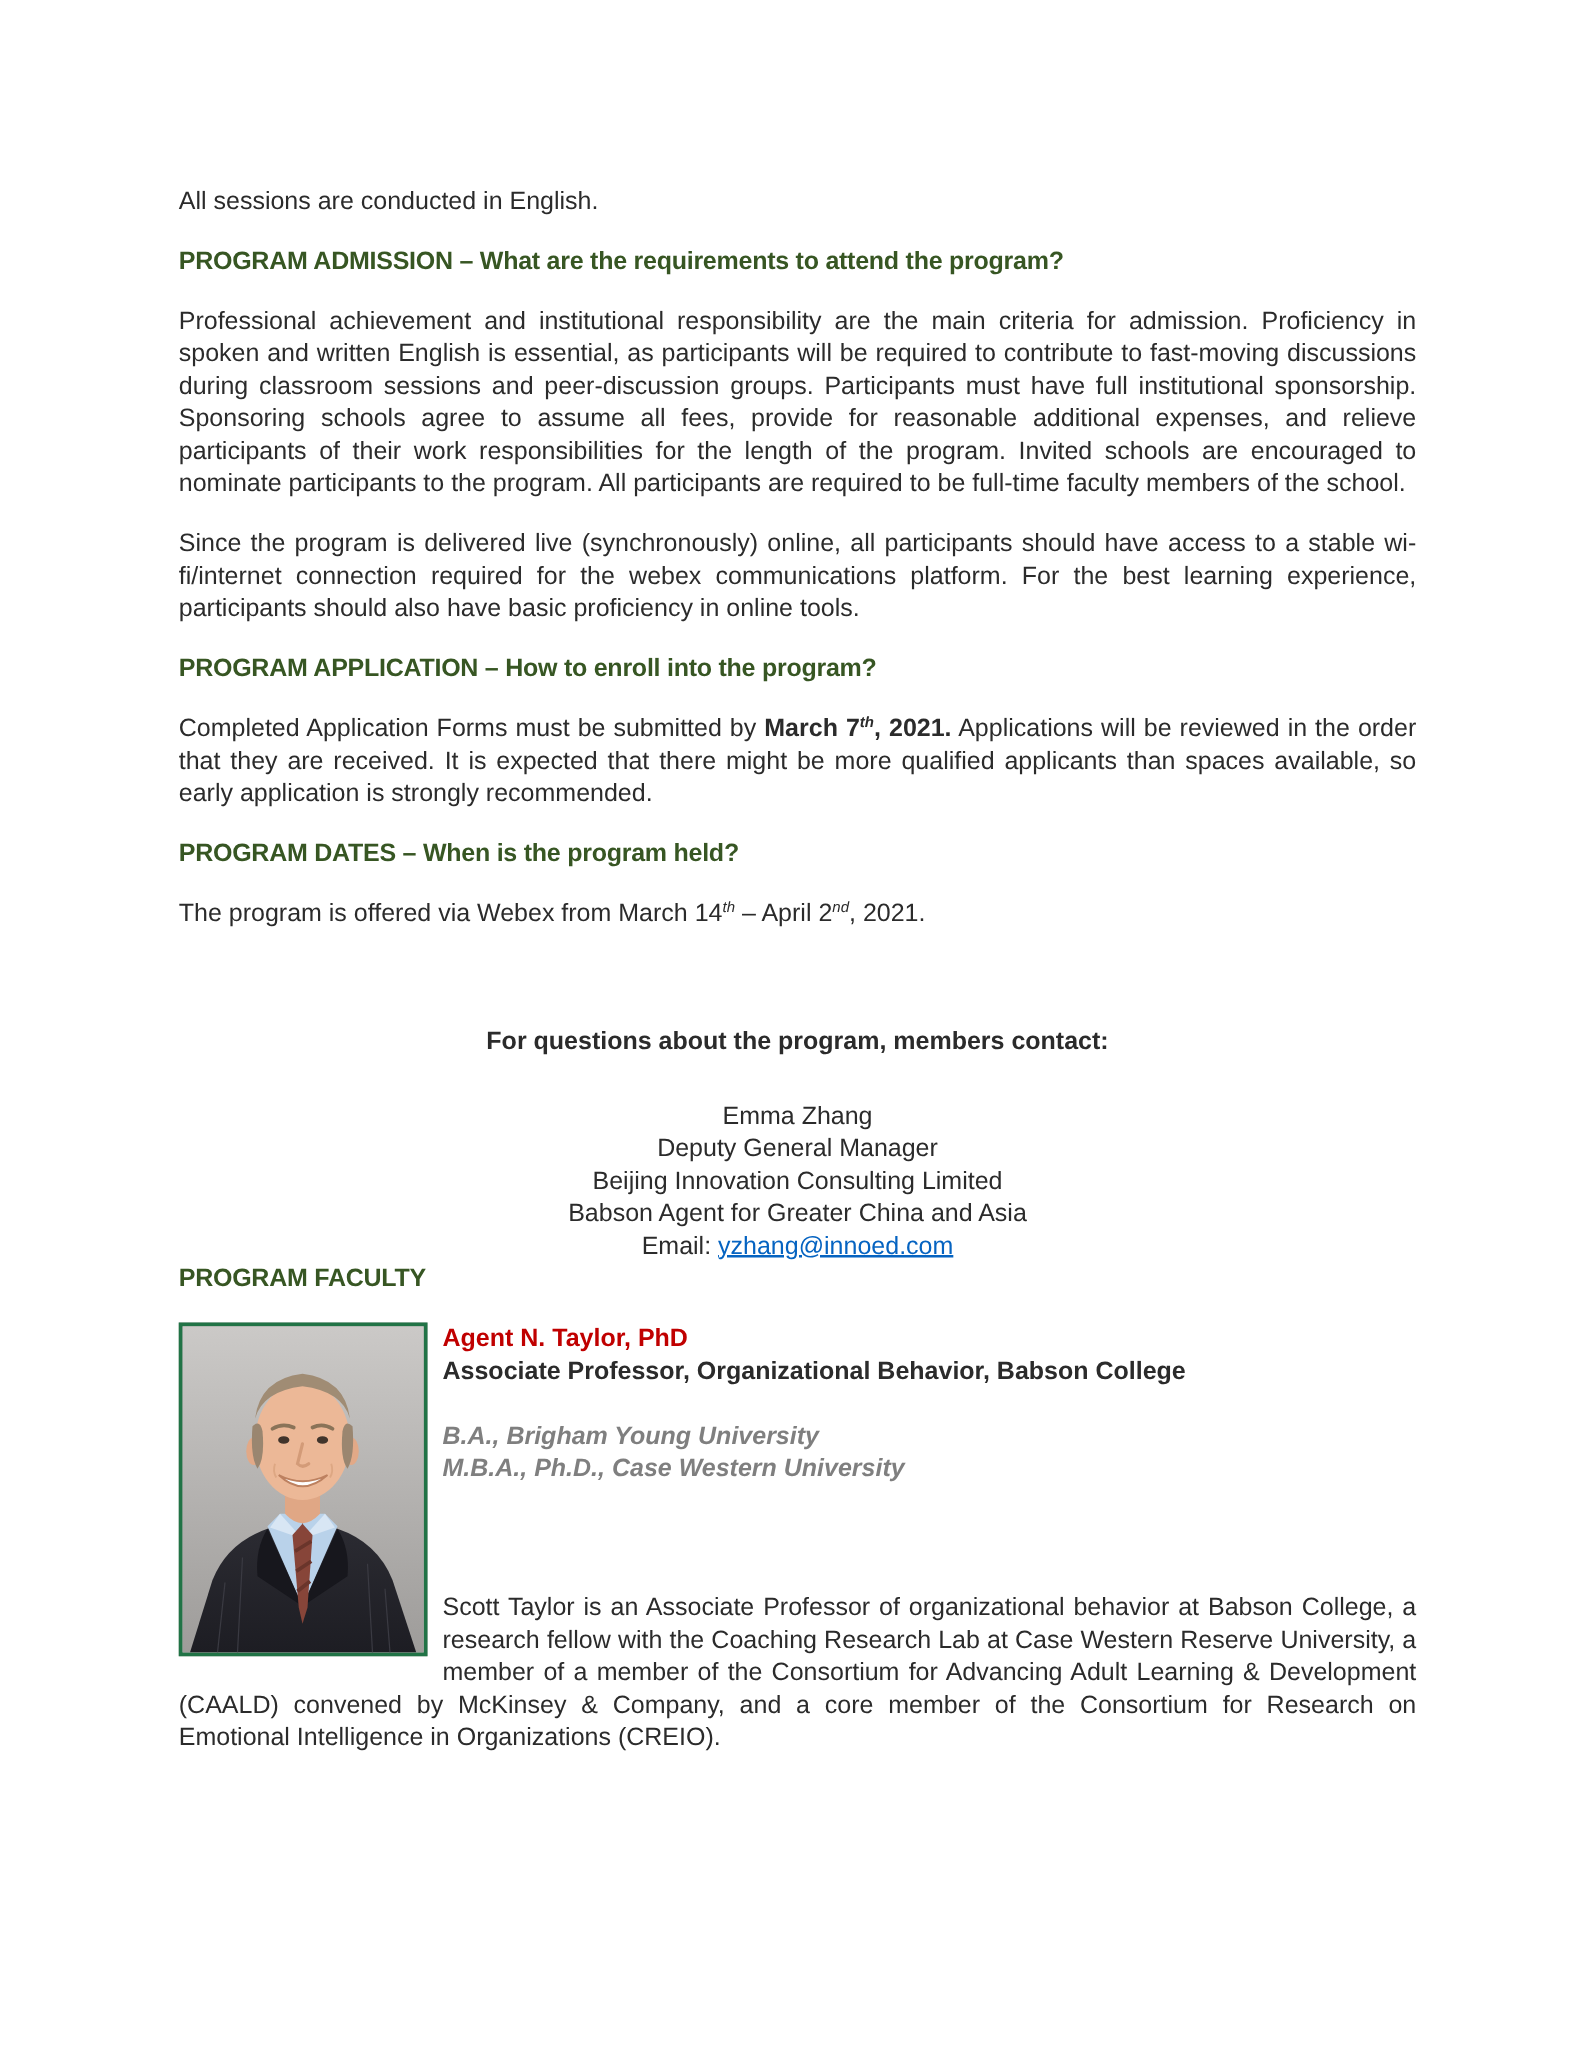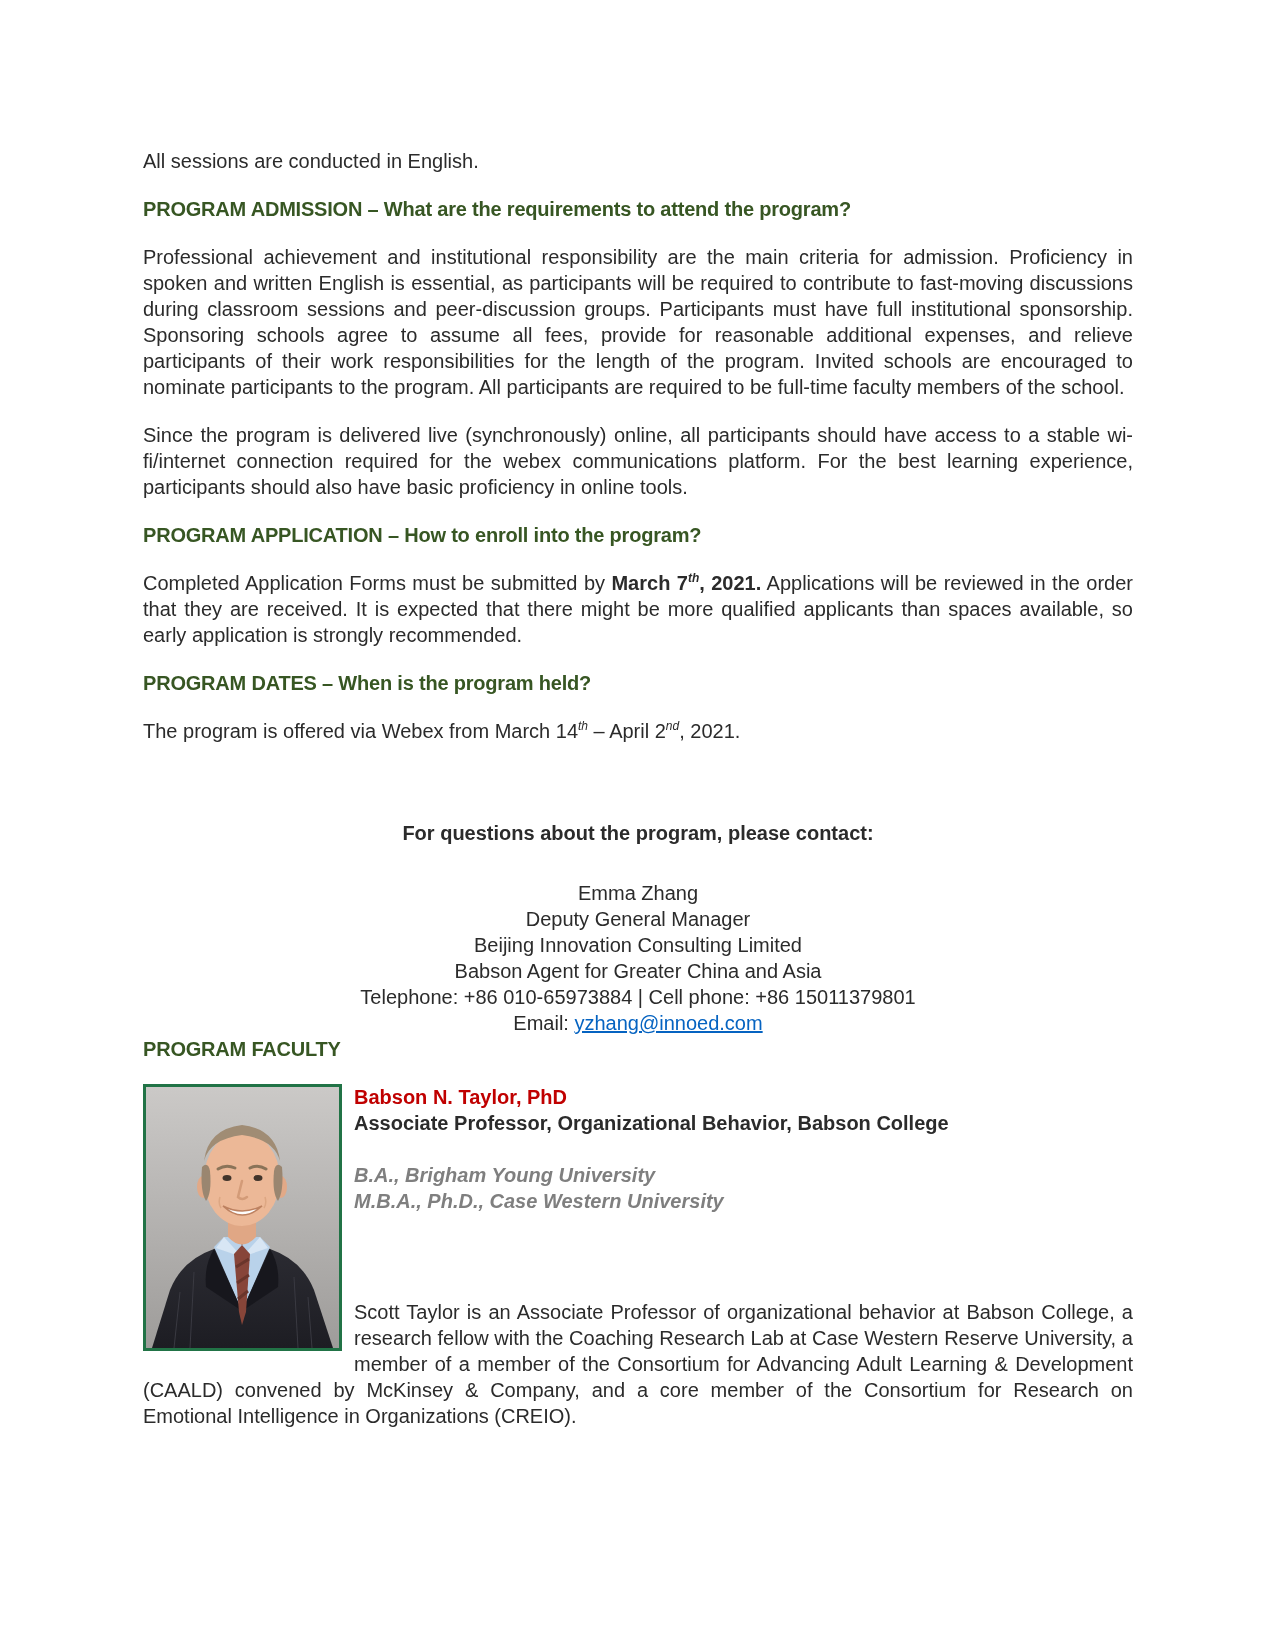--- a/index.html
+++ b/index.html
@@ -78,28 +78,27 @@
   <p class="justify">Since the program is delivered live (synchronously) online, all participants should have access to a stable wi-fi/internet connection required for the webex communications platform. For the best learning experience, participants should also have basic proficiency in online tools.</p>
 
   <h2 class="green">PROGRAM APPLICATION – How to enroll into the program?</h2>
 
   <p class="justify"><span>Completed Application Forms must be submitted by </span><b><span>March 7</span><sup>th</sup><span>, 2021.</span></b><span> Applications will be reviewed in the order that they are received. It is expected that there might be more qualified applicants than spaces available, so early application is strongly recommended.</span></p>
 
   <h2 class="green">PROGRAM DATES – When is the program held?</h2>
 
   <p><span>The program is offered via Webex from March 14</span><sup>th</sup><span> – April 2</span><sup>nd</sup><span>, 2021.</span></p>
 
-  <p class="contact-heading">For questions about the program, please contact:</p>
+  <p class="contact-heading">For questions about the program, members contact:</p>
 
   <div class="contact-block">
     <div>Emma Zhang</div>
     <div>Deputy General Manager</div>
     <div>Beijing Innovation Consulting Limited</div>
     <div>Babson Agent for Greater China and Asia</div>
-    <div>Telephone: +86 010-65973884 | Cell phone: +86 15011379801</div>
     <div><span>Email: </span><a class="link">yzhang@innoed.com</a></div>
   </div>
 
   <h2 class="green faculty-heading">PROGRAM FACULTY</h2>
 
   <div class="faculty">
 
     <div class="photo-frame" title="Headshot of Scott N. Taylor">
       <svg width="193" height="261" viewBox="0 0 193 261" xmlns="http://www.w3.org/2000/svg">
         <defs>
@@ -146,21 +145,21 @@
         <path d="M96 94 Q93 106 92 110 Q96 114 101 110" stroke="#d39b78" stroke-width="2.5" fill="none" stroke-linecap="round"></path>
 
         <path d="M77 119 Q96 137 116 119 Q96 129 77 119 Z" fill="#fdfdfd" stroke="#bd8160" stroke-width="1.5"></path>
 
         <path d="M74 110 Q72 116 75 121 M119 110 Q121 116 118 121" stroke="#dda783" stroke-width="1.5" fill="none"></path>
 
         <path d="M34 205 L28 261 M48 185 L44 261 M148 190 L152 261 M162 210 L166 261" stroke="#3a3a42" stroke-width="1" fill="none"></path>
       </svg>
     </div>
 
-    <div class="fac-name">Babson N. Taylor, PhD</div>
+    <div class="fac-name">Agent N. Taylor, PhD</div>
     <div class="fac-title">Associate Professor, Organizational Behavior, Babson College</div>
 
     <div class="fac-creds">
       <div>B.A., Brigham Young University</div>
       <div>M.B.A., Ph.D., Case Western University</div>
     </div>
 
     <p class="justify fac-bio">Scott Taylor is an Associate Professor of organizational behavior at Babson College, a research fellow with the Coaching Research Lab at Case Western Reserve University, a member of a member of the Consortium for Advancing Adult Learning &amp; Development (CAALD) convened by McKinsey &amp; Company, and a core member of the Consortium for Research on Emotional Intelligence in Organizations (CREIO).</p>
   </div>
 

